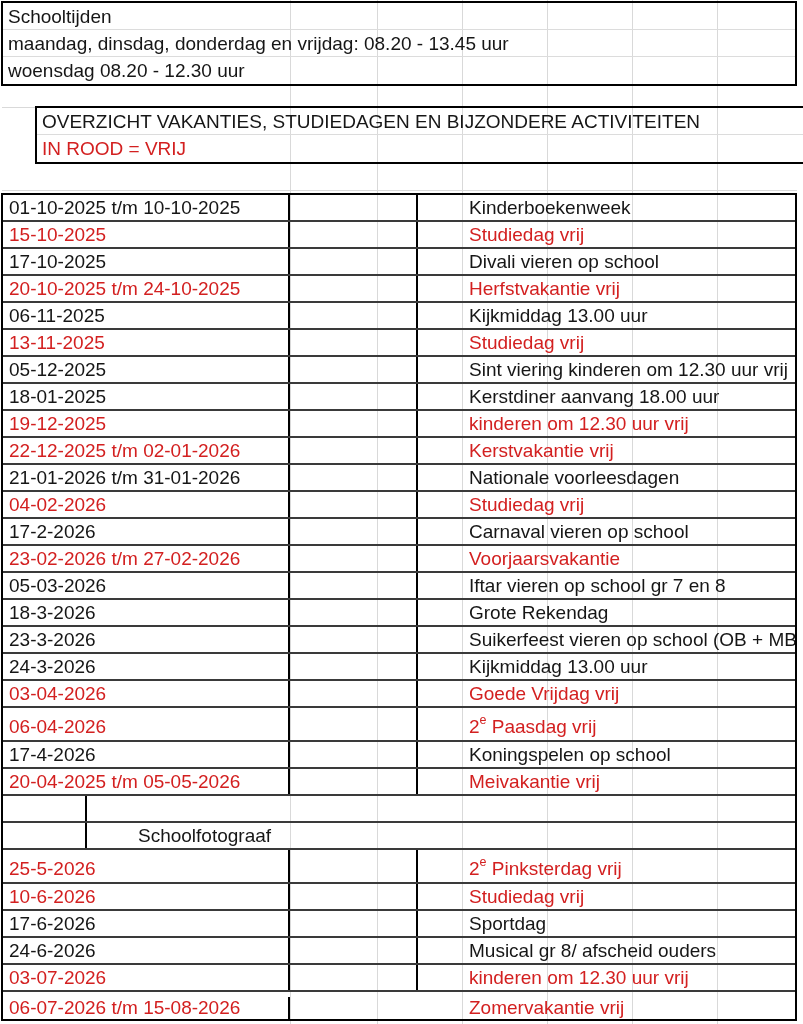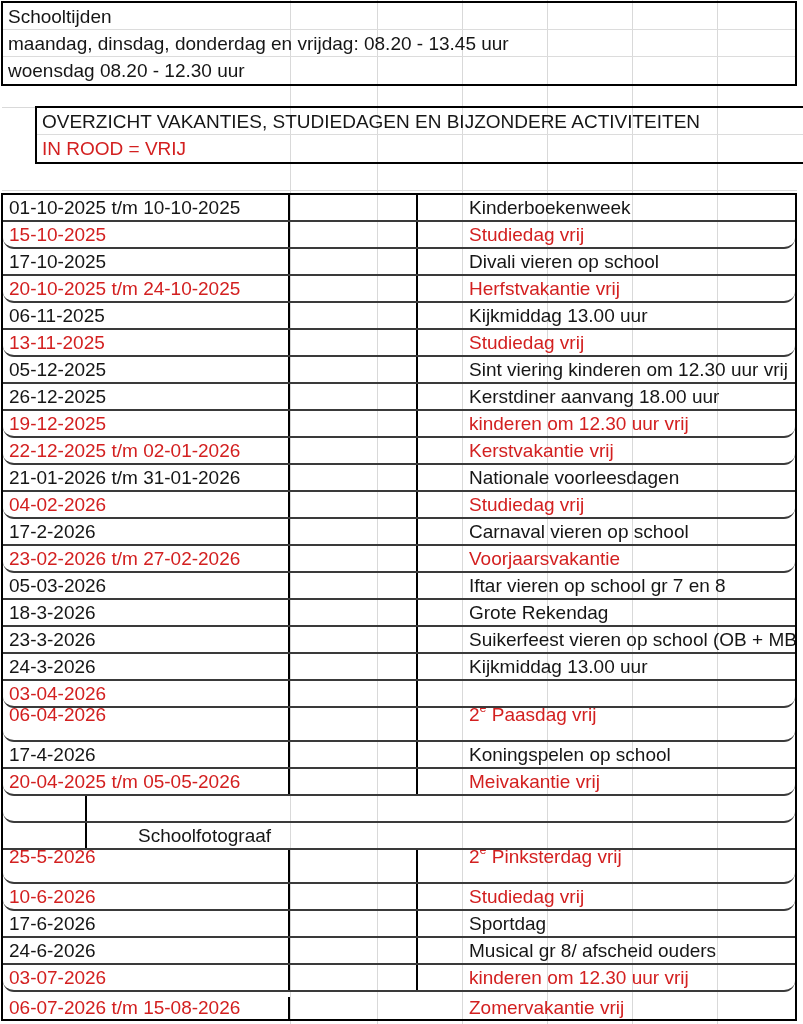--- a/index.html
+++ b/index.html
@@ -77,38 +77,38 @@
   .srow.tall { height: 34px; }
   .cell {
     display: flex;
     align-items: center;
     box-sizing: border-box;
     white-space: nowrap;
     overflow: hidden;
   }
   .srow.tall .cell {
     align-items: flex-end;
-    padding-bottom: 14px;
+    padding-bottom: 2px;
   }
   .cell-date {
     width: 287px;
     flex: 0 0 287px;
     border-right: 2px solid #000000;
     padding-left: 6px;
   }
   .cell-spacer {
     width: 84px;
     flex: 0 0 84px;
     border-right: 2px solid #000000;
   }
   .cell-desc {
     flex: 1 1 auto;
     padding-left: 7px;
   }
-  .srow.red { color: var(--red, #d32020); border-radius: 11px; }
+  .srow.red { color: var(--red, #d32020); }
   .cell sup {
     font-size: 12.5px;
     line-height: 10px;
     position: relative;
     top: -2px;
     vertical-align: super;
   }
 </style>
 </head>
 <body>
@@ -179,21 +179,21 @@
         </div>
       </div>
       <div class="srow">
         <div class="cell cell-date">05-12-2025</div>
         <div class="cell cell-spacer"></div>
         <div class="cell cell-desc">
           <span>Sint viering kinderen om 12.30 uur vrij</span>
         </div>
       </div>
       <div class="srow">
-        <div class="cell cell-date">26-12-2025</div>
+        <div class="cell cell-date">18-01-2025</div>
         <div class="cell cell-spacer"></div>
         <div class="cell cell-desc">
           <span>Kerstdiner aanvang 18.00 uur</span>
         </div>
       </div>
       <div class="srow red">
         <div class="cell cell-date">19-12-2025</div>
         <div class="cell cell-spacer"></div>
         <div class="cell cell-desc">
           <span>kinderen om 12.30 uur vrij</span>
@@ -258,20 +258,23 @@
       <div class="srow">
         <div class="cell cell-date">24-3-2026</div>
         <div class="cell cell-spacer"></div>
         <div class="cell cell-desc">
           <span>Kijkmiddag 13.00 uur</span>
         </div>
       </div>
       <div class="srow red">
         <div class="cell cell-date">03-04-2026</div>
         <div class="cell cell-spacer"></div>
+        <div class="cell cell-desc">
+          <span>Goede Vrijdag vrij</span>
+        </div>
       </div>
       <div class="srow red tall">
         <div class="cell cell-date">06-04-2026</div>
         <div class="cell cell-spacer"></div>
         <div class="cell cell-desc">
           <span><span>2</span><sup>e</sup><span> Paasdag vrij</span></span>
         </div>
       </div>
       <div class="srow">
         <div class="cell cell-date">17-4-2026</div>

